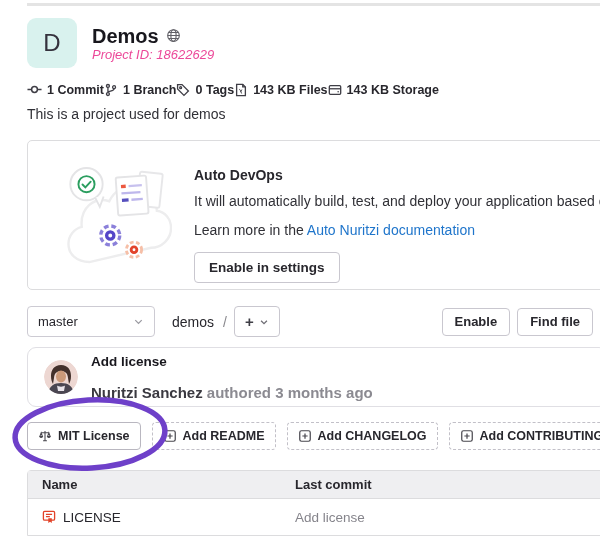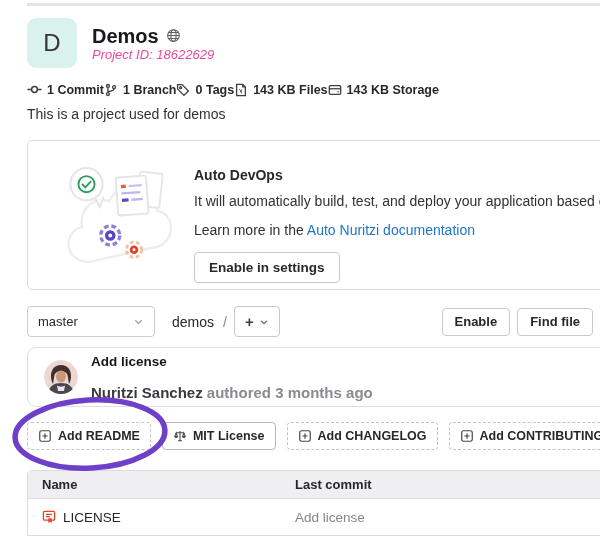--- a/index.html
+++ b/index.html
@@ -229,38 +229,38 @@
     <div>
       <div class="commit-msg">Add license</div>
       <div class="commit-byline">
         <span class="commit-author">Nuritzi Sanchez</span>
         <span class="commit-meta">authored 3 months ago</span>
       </div>
     </div>
   </div>
 
   <div class="suggest-row">
-    <button class="btn suggest-btn dashed">
-      <span>
-        <svg viewBox="0 0 16 16" width="14" height="14" fill="none" stroke="currentColor" stroke-width="1.4">
-          <rect x="2" y="2" width="12" height="12" rx="2"></rect>
-            <path d="M8 5v6M5 8h6"></path>
-        </svg>
-      </span>
-      <span>Add README</span>
-    </button>
     <button class="btn suggest-btn">
       <span>
         <svg viewBox="0 0 16 16" width="14" height="14" fill="none" stroke="currentColor" stroke-width="1.2">
           <path d="M8 2.2v11M5.8 13.4h4.4M3.6 4.2h8.8"></path>
           <path d="M3.6 4.4L2.1 8.6h3zM12.4 4.4L10.9 8.6h3z"></path>
           <path d="M2.1 8.6a1.6 1.6 0 003 0M10.9 8.6a1.6 1.6 0 003 0"></path>
         </svg>
       </span>
       <span>MIT License</span>
+    </button>
+    <button class="btn suggest-btn dashed">
+      <span>
+        <svg viewBox="0 0 16 16" width="14" height="14" fill="none" stroke="currentColor" stroke-width="1.4">
+          <rect x="2" y="2" width="12" height="12" rx="2"></rect>
+            <path d="M8 5v6M5 8h6"></path>
+        </svg>
+      </span>
+      <span>Add README</span>
     </button>
     <button class="btn suggest-btn dashed">
       <span>
         <svg viewBox="0 0 16 16" width="14" height="14" fill="none" stroke="currentColor" stroke-width="1.4">
           <rect x="2" y="2" width="12" height="12" rx="2"></rect>
             <path d="M8 5v6M5 8h6"></path>
         </svg>
       </span>
       <span>Add CHANGELOG</span>
     </button>

